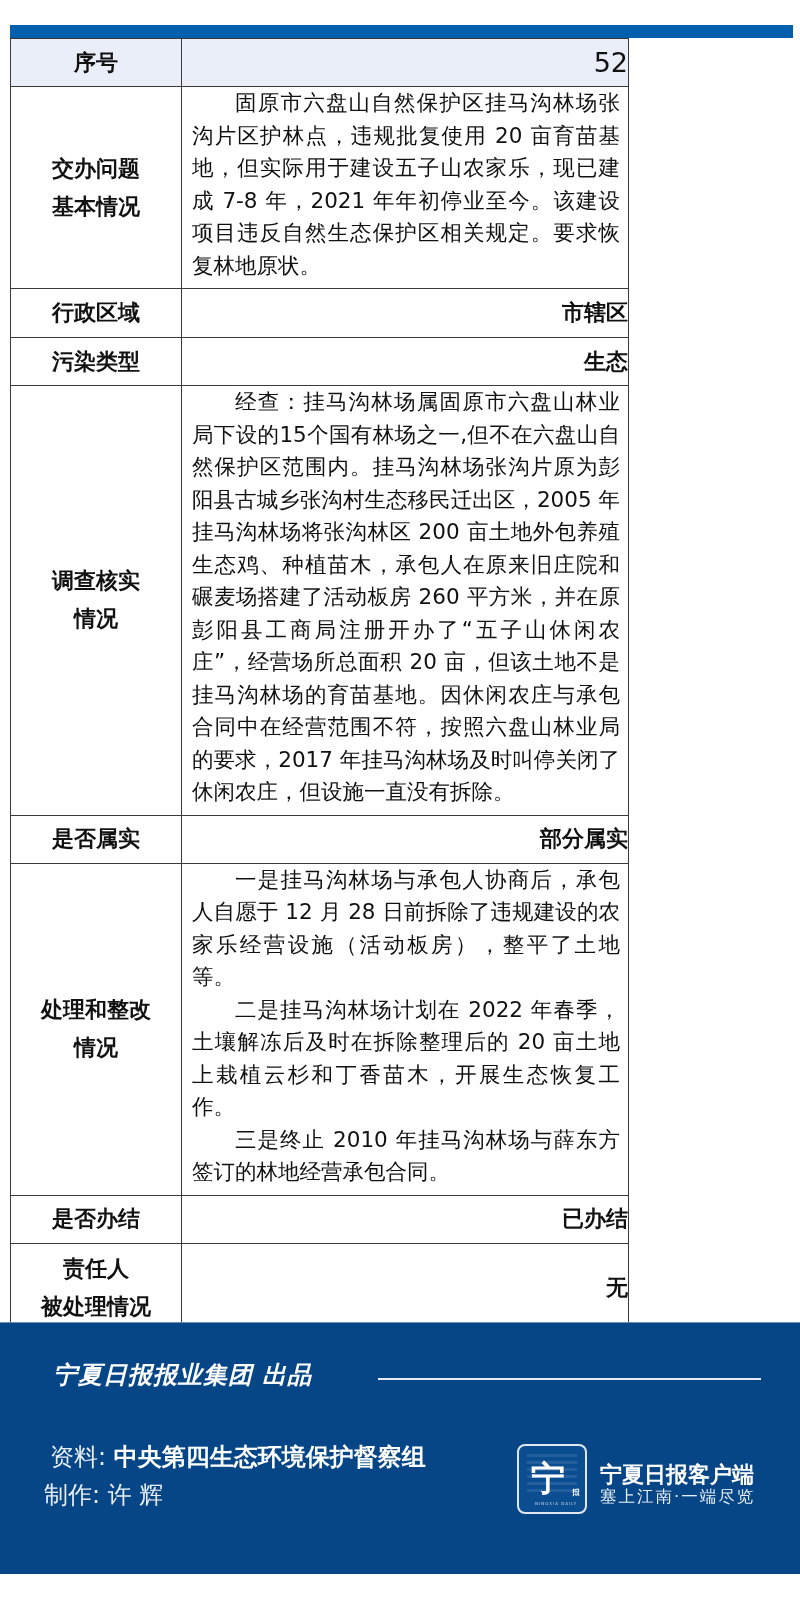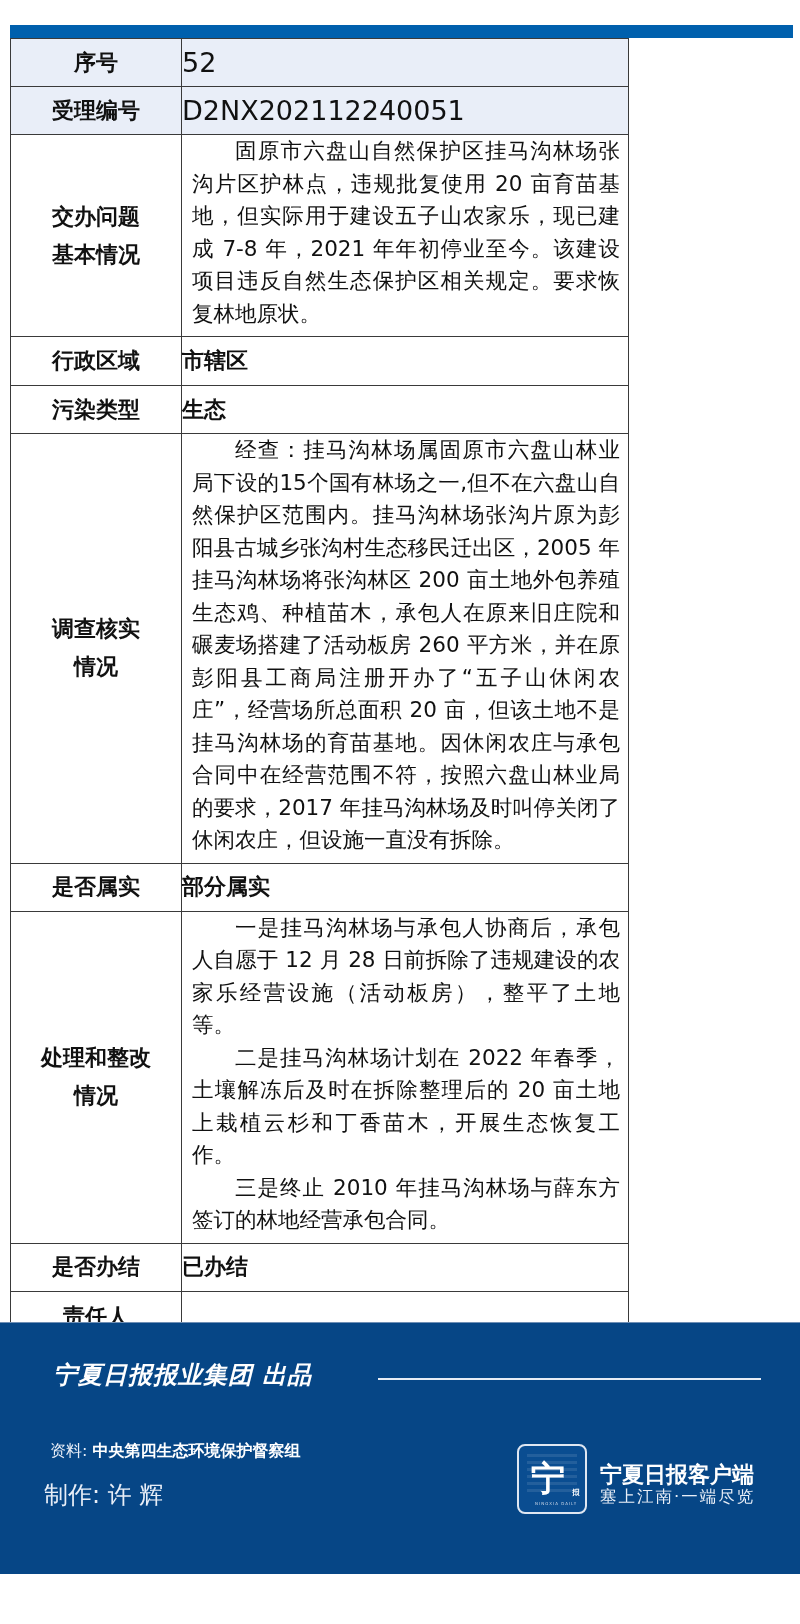--- a/index.html
+++ b/index.html
@@ -4,30 +4,30 @@
 <style>
   * { box-sizing: border-box; margin: 0; padding: 0; }
   html, body { width: 800px; height: 1624px; background: #ffffff; overflow: hidden; }
   body { position: relative; font-family: "DejaVu Sans", "Liberation Sans", sans-serif; color: #111; }
 
   .topbar { position: absolute; left: 10px; top: 25px; width: 783px; height: 13px; background: #0060ad; }
 
   .tbl { position: absolute; left: 10px; top: 38px; width: 619px; border-collapse: collapse; table-layout: fixed; }
   .tbl td { border: 1.5px solid #3a3a3a; vertical-align: middle; }
   .tbl td.lab { width: 171px; text-align: center; font-weight: bold; font-size: 22px; line-height: 38px; color: #111; }
-  .tbl td.val { text-align: left; font-size: 22px; color: #111; font-weight: bold; }
+  .tbl td.val { text-align: right; font-size: 22px; color: #111; font-weight: bold; }
   .tbl td.val.big { font-size: 27px; font-weight: normal; }
   .tbl tr.shade td { background: #e9eef8; }
   .tbl td.para { text-align: justify; font-size: 21.5px; line-height: 32.5px; padding: 0 8px 6px 10px; font-weight: normal; color: #111; }
   .para p { text-indent: 2em; margin: 0; }
 
   .footer { position: absolute; left: 0; top: 1322px; width: 800px; height: 252px; background: #064686; border-top: 1px solid #6f8fb5; padding-left: 18px; }
   .f-title { position: absolute; left: 53px; top: 36px; font-size: 24px; font-weight: bold; font-style: italic; color: #fff; letter-spacing: 1px; }
   .f-line { position: absolute; left: 378px; top: 55px; width: 383px; height: 2px; background: #e6ecf5; }
-  .f-src { position: absolute; left: 50px; top: 118px; font-size: 16px; color: #e8eef7; }
+  .f-src { position: absolute; left: 50px; top: 118px; font-size: 24px; color: #e8eef7; }
   .f-src b { font-family: "DejaVu Serif", "Liberation Serif", serif; font-weight: bold; color: #fff; }
   .f-maker { position: absolute; left: 44px; top: 156px; font-size: 24px; color: #e8eef7; }
   .logo-box { position: absolute; left: 517px; top: 121px; width: 70px; height: 70px; border: 2px solid #dfe7f2; border-radius: 8px; background: #0a4d91; }
   .logo-glyph { position: absolute; left: 12px; top: 10px; font-size: 34px; font-weight: bold; color: #fff; }
   .logo-small { position: absolute; left: 50px; top: 36px; font-size: 8px; color: #fff; writing-mode: vertical-rl; }
   .logo-cap { position: absolute; left: 16px; bottom: 6px; font-size: 4px; color: #cfd9e8; letter-spacing: 1px; }
   .logo-dots { position: absolute; left: 8px; top: 8px; width: 50px; height: 40px;
      background: repeating-linear-gradient(to bottom, rgba(255,255,255,0.10) 0 3px, transparent 3px 7px); }
   .app-name { position: absolute; left: 600px; top: 128px; font-size: 22px; font-weight: bold; color: #fff; margin-top: 9px; }
   .app-slogan { position: absolute; left: 600px; top: 163px; font-size: 16.5px; color: #e8eef7; letter-spacing: 2px; }
@@ -35,24 +35,20 @@
 </head>
 <body>
 
 <div class="topbar"></div>
 
 <table class="tbl">
   <tbody>
       <tr class="shade" style="height:48px">
     <td class="lab">序号</td>
     <td class="val big">52</td>
-  </tr>
-  <tr class="shade" style="height:48px">
-    <td class="lab">受理编号</td>
-    <td class="val big">D2NX202112240051</td>
   </tr>
   <tr style="height:184px">
     <td class="lab">
       <div>交办问题</div>
       <div>基本情况</div>
     </td>
     <td class="para">
       <p>固原市六盘山自然保护区挂马沟林场张沟片区护林点，违规批复使用 20 亩育苗基地，但实际用于建设五子山农家乐，现已建成 7-8 年，2021 年年初停业至今。该建设项目违反自然生态保护区相关规定。要求恢复林地原状。</p>
     </td>
   </tr>

